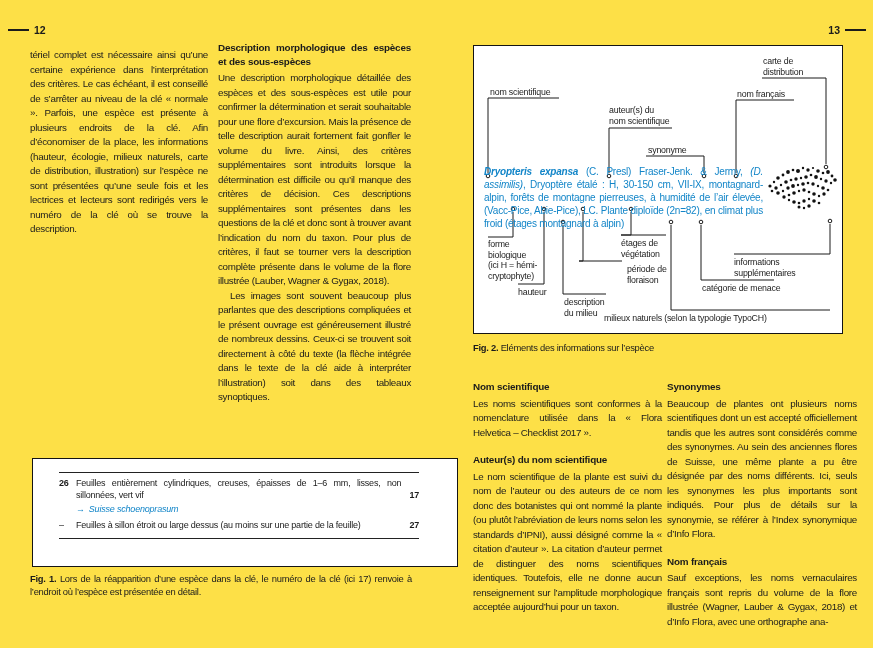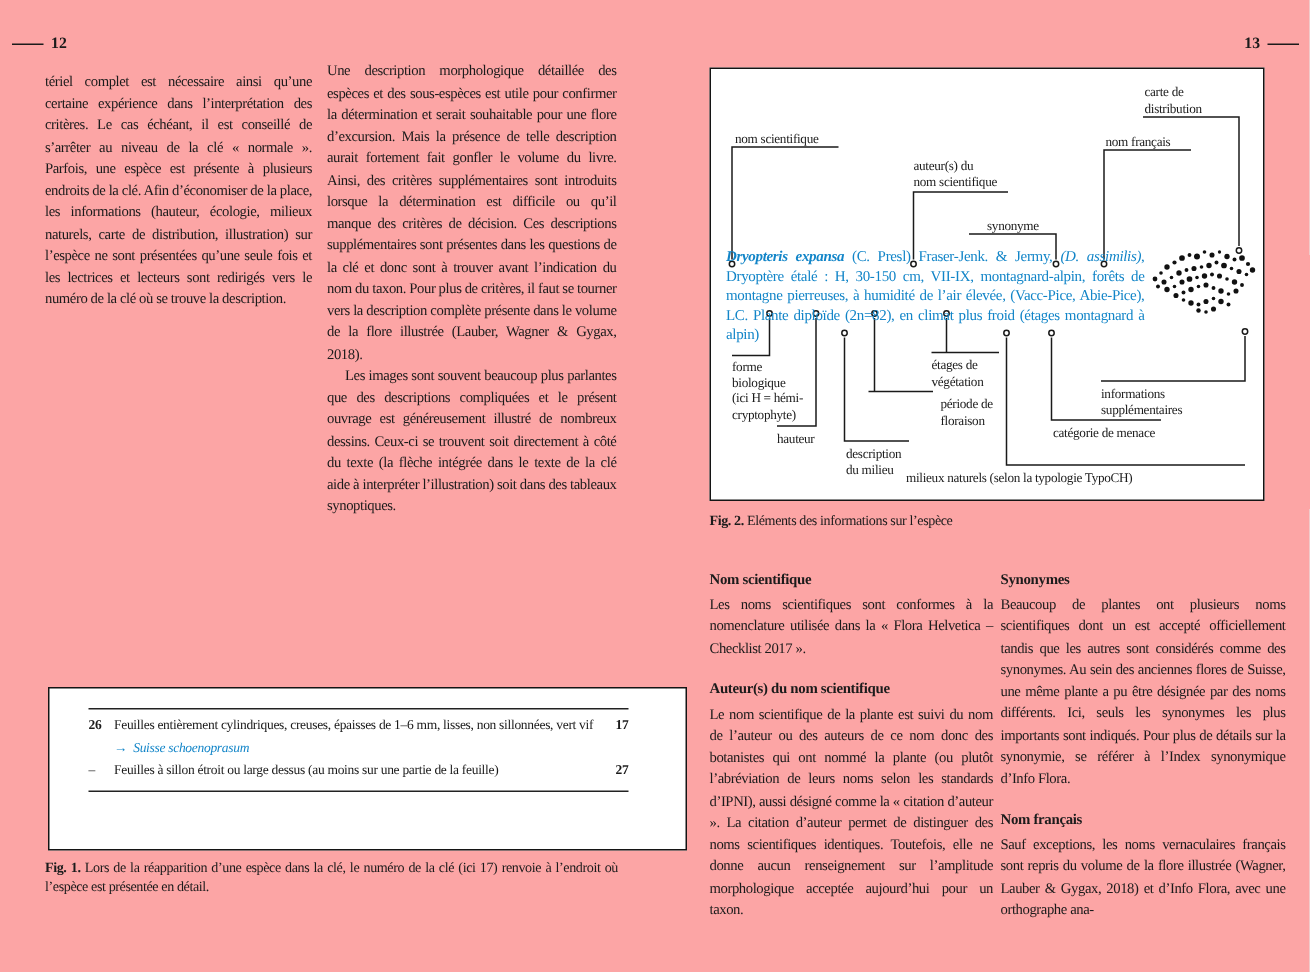--- a/index.html
+++ b/index.html
@@ -1,18 +1,18 @@
 <!DOCTYPE html>
 <html style="--accent: #1285c8;"><head>
 <meta charset="utf-8">
 <style>
   html,body { margin:0; padding:0; background:#e8e8e8; }
   .spread {
-    position:relative; width:873px; height:648px; background:#fca5a5;
-    font-family:Liberation Serif, serif; color:#1b1b1b; overflow:hidden;
+    position:relative; width:873px; height:648px; background:#fde047;
+    font-family:Liberation Sans, sans-serif; color:#1b1b1b; overflow:hidden;
   }
   .abs { position:absolute; }
   .folio { display:flex; align-items:center; gap:5px; font-size:10.5px; font-weight:bold; }
   .folio-rule { width:21px; height:1.5px; background:#1b1b1b; }
   .bodytext { font-size:9.8px; line-height:14.5px; letter-spacing:-0.28px; text-align:justify; }
   .bodytext p { margin:0; }
   .sect-head { font-size:9.9px; font-weight:bold; letter-spacing:-0.2px; line-height:13.5px; margin:0 0 3px 0; }
   .section { margin:0 0 13px 0; }
   .indent { text-indent:12px; }
   .frame { position:absolute; border:1.5px solid #141414; box-sizing:border-box; background:#fff; }
@@ -43,20 +43,21 @@
   <div class="abs folio" style="left:8px; top:24px;">
     <span class="folio-rule"></span>
     <span>12</span>
   </div>
 
   <div class="abs bodytext" style="left:30px; top:48px; width:178px;">
     <p>tériel complet est nécessaire ainsi qu’une certaine expérience dans l’interprétation des critères. Le cas échéant, il est conseillé de s’arrêter au niveau de la clé « normale ». Parfois, une espèce est présente à plusieurs endroits de la clé. Afin d’économiser de la place, les informations (hauteur, écologie, milieux naturels, carte de distribution, illustration) sur l’espèce ne sont présentées qu’une seule fois et les lectrices et lecteurs sont redirigés vers le numéro de la clé où se trouve la description.</p>
   </div>
 
   <div class="abs bodytext" style="left:218px; top:41px; width:193px;">
+    <h3 class="sect-head">Description morphologique des espèces et des sous-espèces</h3>
     <p>Une description morphologique détaillée des espèces et des sous-espèces est utile pour confirmer la détermination et serait souhaitable pour une flore d’excursion. Mais la présence de telle description aurait fortement fait gonfler le volume du livre. Ainsi, des critères supplémentaires sont introduits lorsque la détermination est difficile ou qu’il manque des critères de décision. Ces descriptions supplémentaires sont présentes dans les questions de la clé et donc sont à trouver avant l’indication du nom du taxon. Pour plus de critères, il faut se tourner vers la description complète présente dans le volume de la flore illustrée (Lauber, Wagner &amp; Gygax, 2018).</p>
     <p class="indent">Les images sont souvent beaucoup plus parlantes que des descriptions compliquées et le présent ouvrage est généreusement illustré de nombreux dessins. Ceux-ci se trouvent soit directement à côté du texte (la flèche intégrée dans le texte de la clé aide à interpréter l’illustration) soit dans des tableaux synoptiques.</p>
   </div>
 
   <div class="frame" style="left:32px; top:458px; width:426px; height:109px;">
     <div class="key">
       <div class="krow">
         <span class="knum">26</span>
         <span class="ktext">Feuilles entièrement cylindriques, creuses, épaisses de 1–6 mm, lisses, non sillonnées, vert vif</span>
         <span class="kref">17</span>
@@ -175,21 +176,21 @@
         <circle cx="57" cy="41" r="1.3"></circle>
           <circle cx="47" cy="44" r="1.7"></circle>
           <circle cx="42" cy="46" r="1.2"></circle>
         <circle cx="37" cy="45" r="1.5"></circle>
       </g>
     </svg>
 
     <div class="dlabel" style="left:16px; top:41px;">nom scientifique</div>
     <div class="dlabel" style="left:135px; top:59px;">auteur(s) du
 nom scientifique</div>
-    <div class="dlabel" style="left:184px; top:99px;">synonyme</div>
+    <div class="dlabel" style="left:174px; top:99px;">synonyme</div>
     <div class="dlabel" style="left:263px; top:43px;">nom français</div>
     <div class="dlabel" style="left:289px; top:10px;">carte de
 distribution</div>
     <div class="dlabel" style="left:14px; top:193px;">forme
 biologique
 (ici H = hémi-
 cryptophyte)</div>
     <div class="dlabel" style="left:44px; top:241px;">hauteur</div>
     <div class="dlabel" style="left:105px; top:218px;padding-left:48px;">période de
 floraison</div>

